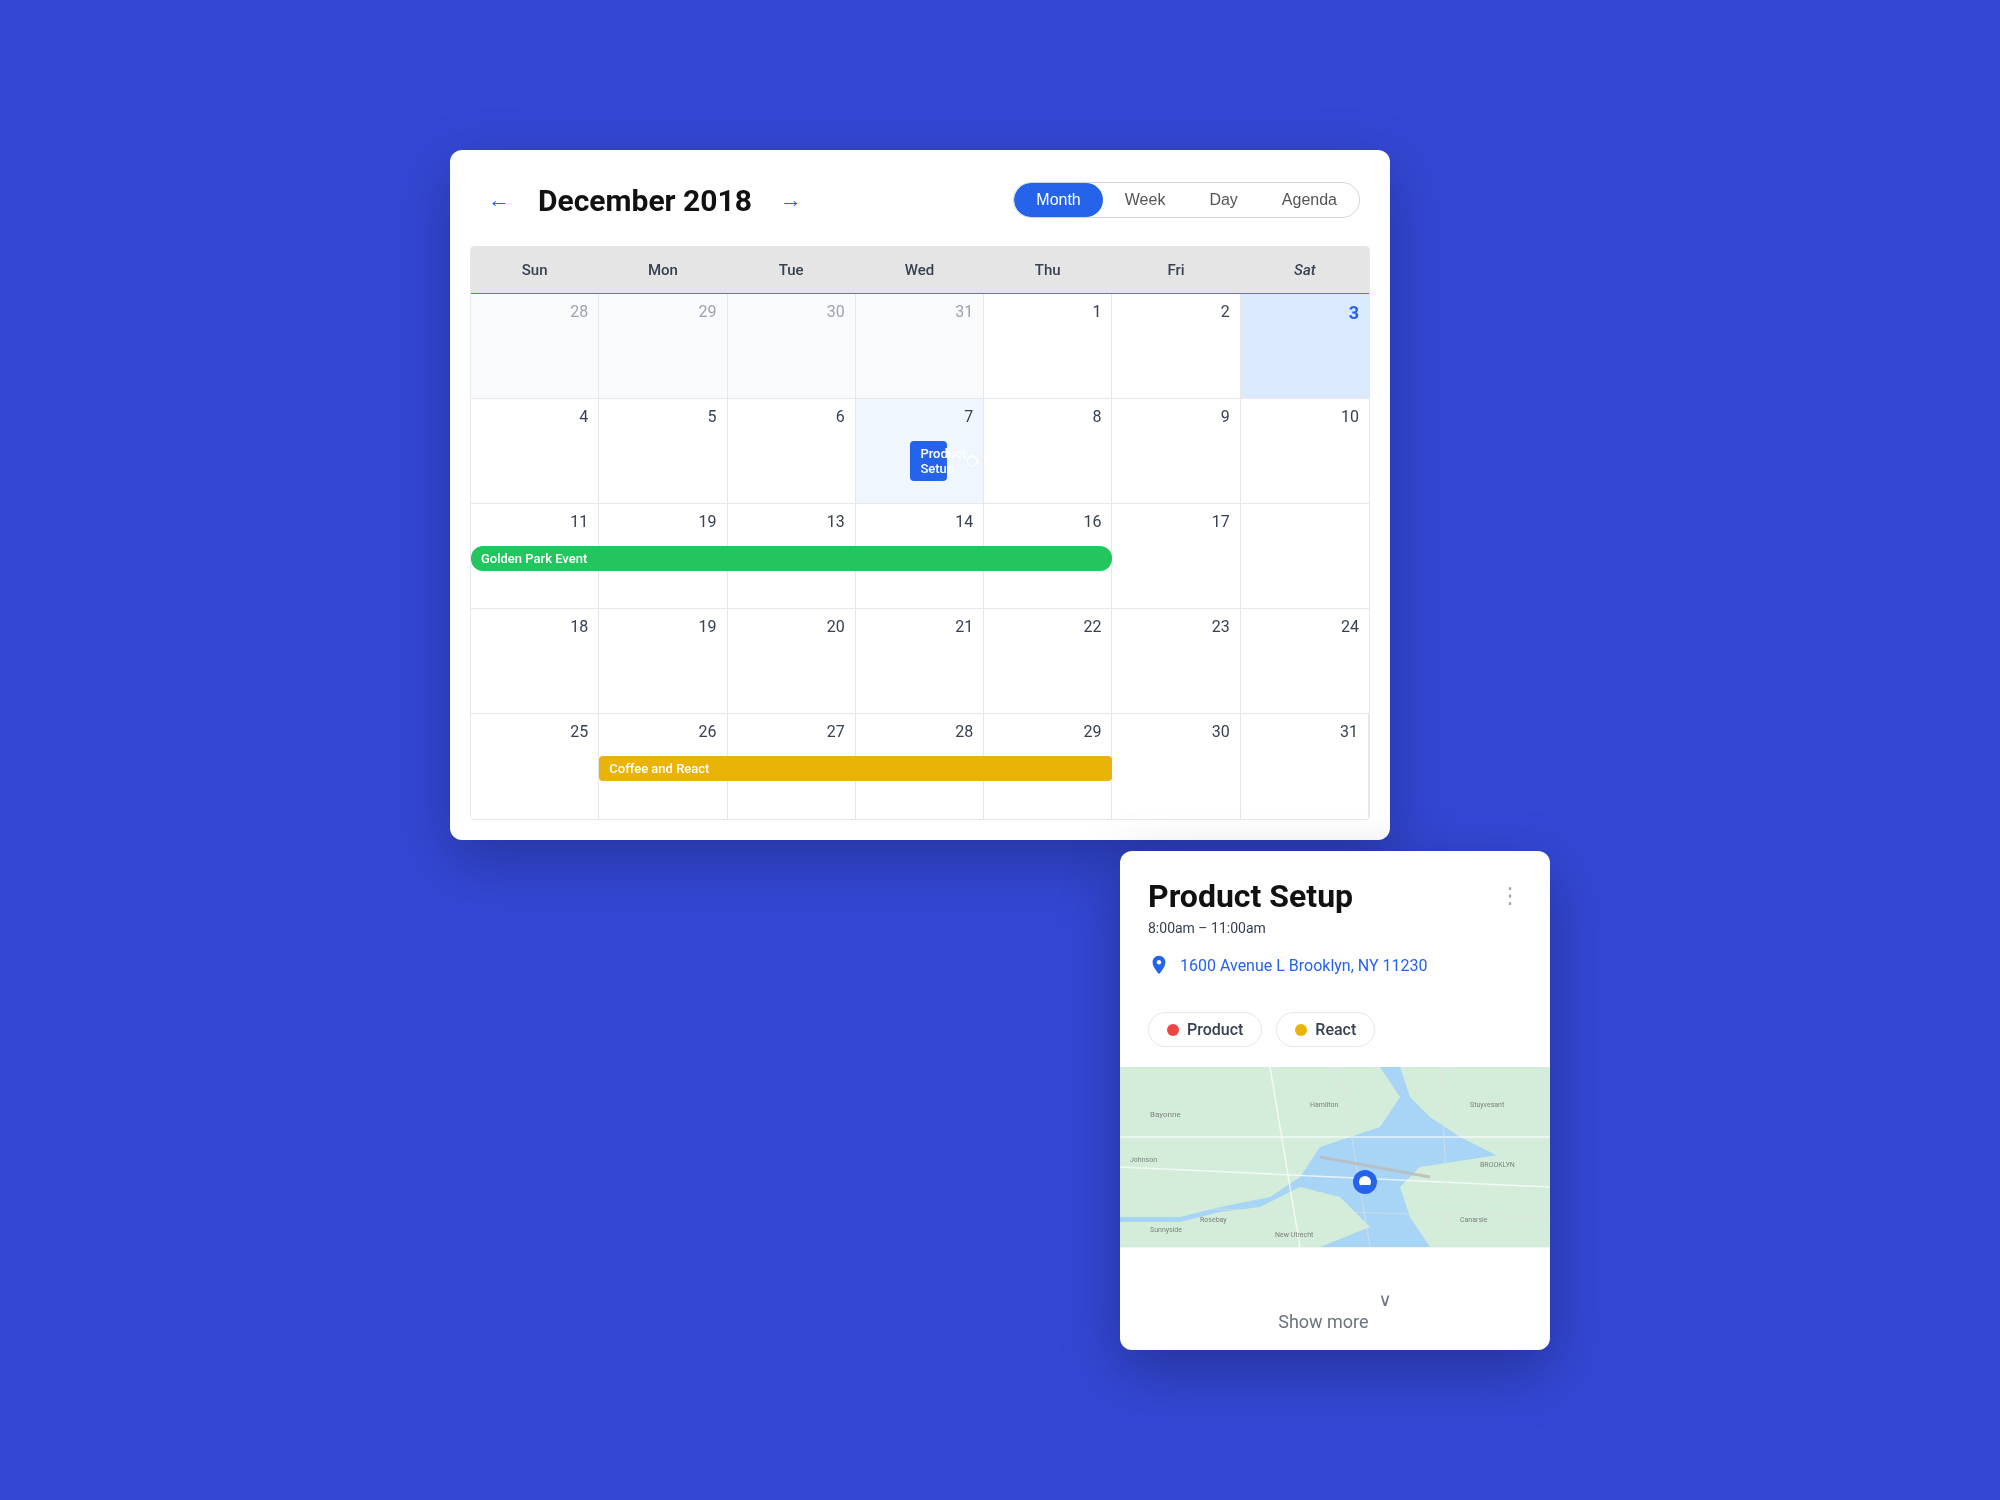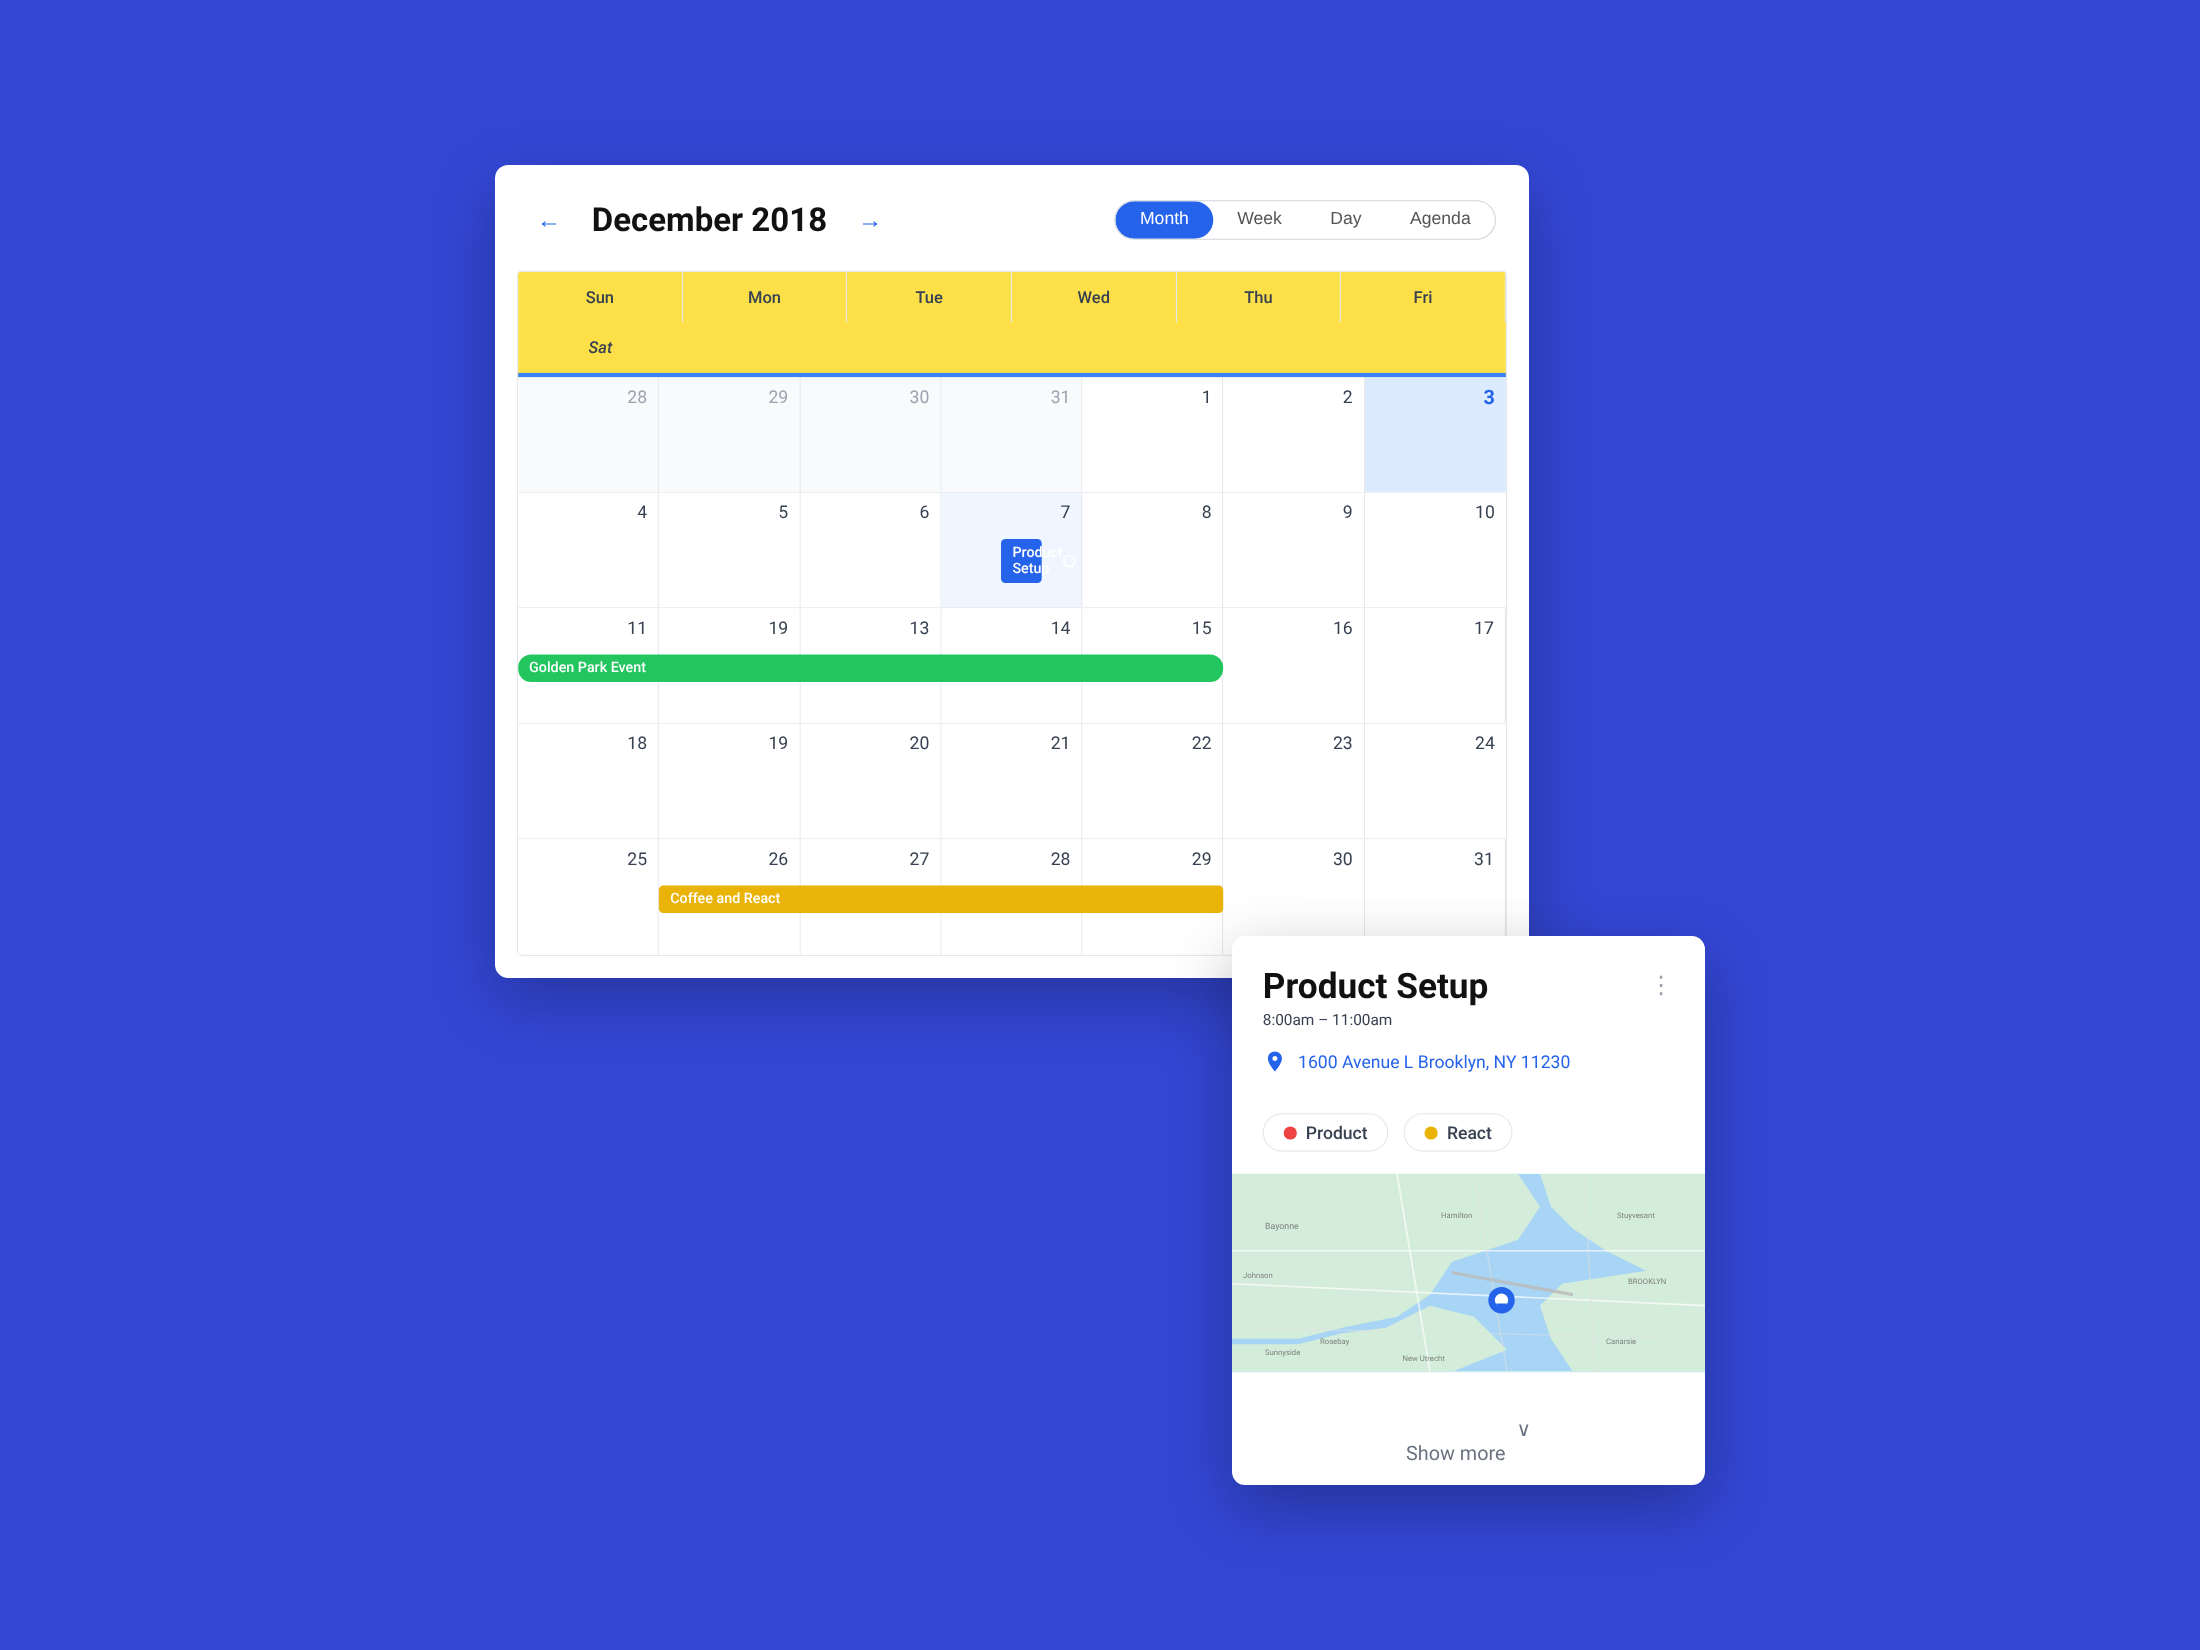--- a/index.html
+++ b/index.html
@@ -91,23 +91,23 @@
 
     
     .cal-grid {
       border: 1px solid #e5e7eb;
       border-radius: 4px;
       overflow: hidden;
     }
 
     .cal-weekdays {
       display: grid;
-      grid-template-columns: repeat(6, 1fr);
-      background: #fde047;
-      border-bottom: 4px solid #3b82f6;
+      grid-template-columns: repeat(7, 1fr);
+      background: #e5e5e5;
+      border-bottom: 1px solid #3b82f6;
     }
 
     .cal-weekday {
       text-align: center;
       padding: 14px 0;
       font-size: 15px;
       color: #374151;
       font-weight: 500;
       border-right: 1px solid #e5e7eb;
     }
@@ -373,23 +373,20 @@
             <span class="day-num">11</span>
           </div>
         <div class="cal-day">
             <span class="day-num">19</span>
           </div>
         <div class="cal-day">
             <span class="day-num">13</span>
           </div>
         <div class="cal-day">
             <span class="day-num">14</span>
-          </div>
-        <div class="cal-day">
-            <span class="day-num">15</span>
           </div>
         <div class="cal-day">
             <span class="day-num">16</span>
           </div>
         <div class="cal-day">
             <span class="day-num">17</span>
           </div>
 
         <div style="position:absolute; left:0; right:calc(2*(100%/7)); top:42px; background:#22c55e; color:#fff; border-radius:12px; padding:5px 10px; font-size:13px; font-weight:500; z-index:5;">
           <span>Golden Park Event</span>

